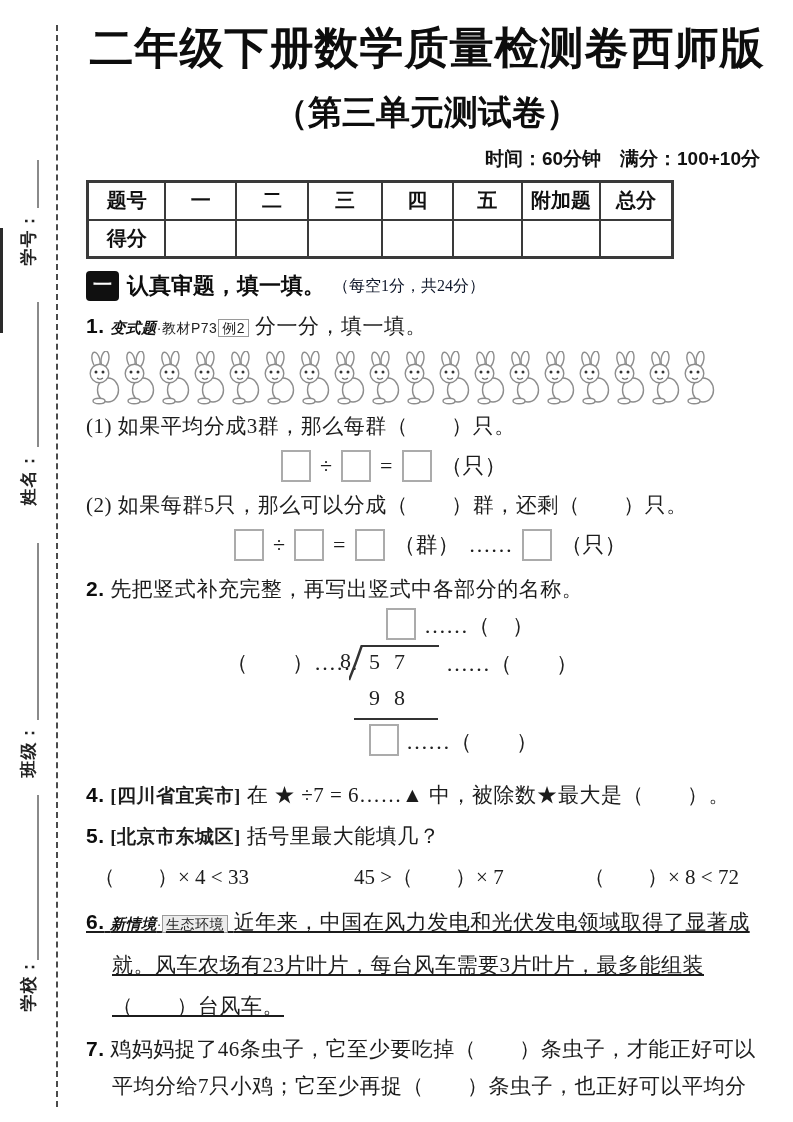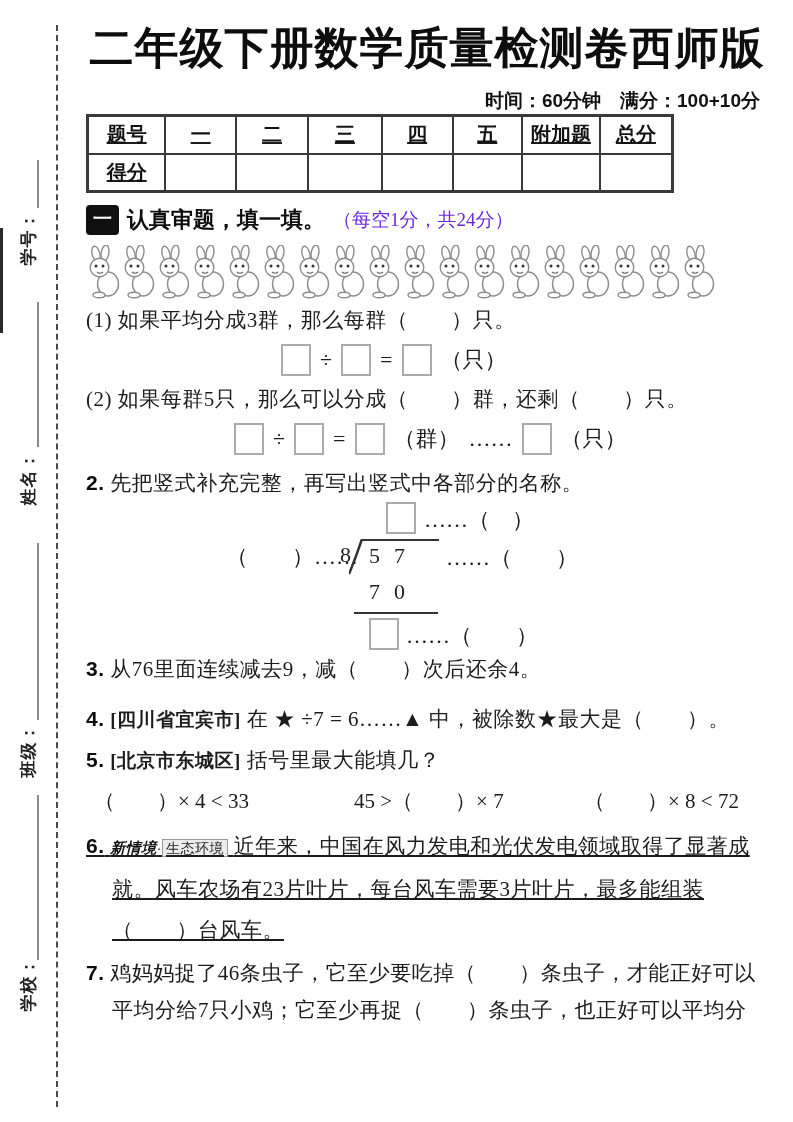--- a/index.html
+++ b/index.html
@@ -23,30 +23,30 @@
 
   
   .main { position:absolute; left:86px; top:18px; width:682px; }
   .title { text-align:center; font-family:"Liberation Sans", sans-serif; font-weight:800;
            font-size:44px; letter-spacing:1px; color:#0d0d0d; line-height:60px; }
   .subtitle { text-align:center; font-family:"Liberation Sans", sans-serif; font-weight:800;
               font-size:34px; color:#0d0d0d; line-height:48px; margin-top:10px; }
   .meta { text-align:right; font-family:"Liberation Sans", sans-serif; font-weight:bold;
           font-size:19px; margin-top:10px; padding-right:8px; color:#111; }
 
-  table.score { border-collapse:collapse; width:588px; margin-top:0; table-layout:fixed;text-decoration:underline; }
+  table.score { border-collapse:collapse; width:588px; margin-top:8px; table-layout:fixed; }
   table.score td { border:2px solid #3a3a3a; height:38px; text-align:center;
                    font-family:"Liberation Sans", sans-serif; font-weight:bold; font-size:20px; color:#111; }
   table.score { border:3px solid #3a3a3a; }
 
   .sec-head { margin-top:12px; display:flex; align-items:center; gap:8px; }
   .sec-badge { background:#101010; color:#fff; border-radius:4px; padding:1px 7px 3px;
                font-family:"Liberation Sans", sans-serif; font-weight:bold; font-size:19px; }
   .sec-title { font-family:"Liberation Sans", sans-serif; font-weight:800; font-size:22px; color:#0d0d0d; }
-  .sec-note { font-size:19px; color:#6d28d9; }
+  .sec-note { font-size:16px; color:#0f172a; }
 
   .q { font-size:21px; line-height:26px; color:#1c1c1c; letter-spacing:0.5px; }
   .qno { font-family:"Liberation Sans", sans-serif; font-weight:800; font-style:normal; font-size:21px; color:#0d0d0d; }
   .tag-b { font-family:"Liberation Sans", sans-serif; font-weight:800; font-style:italic; font-size:15px; color:#111; }
   .tag-m { font-family:"Liberation Sans", sans-serif; font-size:14px; color:#222; }
   .tag-box { font-family:"Liberation Sans", sans-serif; font-size:14px; color:#222;
              border:1px solid #9a9a9a; padding:0 3px; margin-left:1px; }
   .tag-shade { font-family:"Liberation Sans", sans-serif; font-size:14px; color:#222;
                border:1px solid #9a9a9a; background:#ececec; padding:0 3px; }
 
@@ -99,20 +99,21 @@
   <div class="fill-line fl3"></div>
   <div class="fill-line fl4"></div>
   <span class="vlabel vl1">学号：</span>
   <span class="vlabel vl2">姓名：</span>
   <span class="vlabel vl3">班级：</span>
   <span class="vlabel vl4">学校：</span>
 
   <div class="main">
 
     <div class="title">二年级下册数学质量检测卷西师版</div>
+    <div class="subtitle">（第三单元测试卷）</div>
     <div class="meta">时间：60分钟　满分：100+10分</div>
 
     <table class="score">
       <colgroup>
         <col style="width:13.3%">
           <col style="width:12.1%">
           <col style="width:12.3%">
           <col style="width:12.6%">
         <col style="width:12.1%">
           <col style="width:11.9%">
@@ -142,20 +143,25 @@
       </tr>
     </tbody>
       </table>
 
     <div class="sec-head">
       <span class="sec-badge">一</span>
       <span class="sec-title">认真审题，填一填。</span>
       <span class="sec-note">（每空1分，共24分）</span>
     </div>
 
+    <div class="q q1-head">
+      <span class="qno">1.</span>
+      <span class="tag-b">变式题</span><span class="tag-m">·教材P73</span><span class="tag-box">例2</span>
+      <span>分一分，填一填。</span>
+    </div>
     <div class="rabbits">
   <svg width="34" height="54" viewBox="0 0 34 54">
     <g fill="#ffffff" stroke="#8d8d8d" stroke-width="1.4">
       <ellipse cx="10" cy="9" rx="3.8" ry="8" transform="rotate(-14 10 9)"></ellipse>
       <ellipse cx="19" cy="8" rx="3.8" ry="8" transform="rotate(9 19 8)"></ellipse>
       <ellipse cx="22" cy="39" rx="10.5" ry="12"></ellipse>
       <ellipse cx="13" cy="50" rx="6" ry="2.8"></ellipse>
       <circle cx="13.5" cy="22.5" r="9.3"></circle>
     </g>
     <circle cx="10" cy="21" r="1.5" fill="#333"></circle>
@@ -414,30 +420,26 @@
       <span class="abs box ldd-qbox"></span>
       <span class="abs ldd-qdots">……（　）</span>
       <span class="abs ldd-left">（　　）……</span>
       <span class="abs ldd-div8">8</span>
       <svg class="abs ldd-brk" width="14" height="36" viewBox="0 0 14 36">
           <path d="M13 0 Q7 18 0 35" stroke="#333" stroke-width="2.5" fill="none"></path>
         </svg>
       <span class="abs ldd-vinc"></span>
       <span class="abs ldd-dividend">57</span>
       <span class="abs ldd-rdots">……（　　）</span>
-      <span class="abs ldd-prod">70</span>
+      <span class="abs ldd-prod">98</span>
       <span class="abs ldd-under"></span>
       <span class="abs box ldd-bbox"></span>
       <span class="abs ldd-bdots">……（　　）</span>
     </div>
 
-    <div class="q q3">
-      <span class="qno">3.</span>
-      <span>从76里面连续减去9，减（　　）次后还余4。</span>
-    </div>
 
     <div class="q q4">
       <span class="qno">4.</span>
       <span class="src">[四川省宜宾市]</span>
       <span>在 ★ ÷7 = 6……▲ 中，被除数★最大是（　　）。</span>
     </div>
 
     <div class="q q5">
       <span class="qno">5.</span>
       <span class="src">[北京市东城区]</span>

